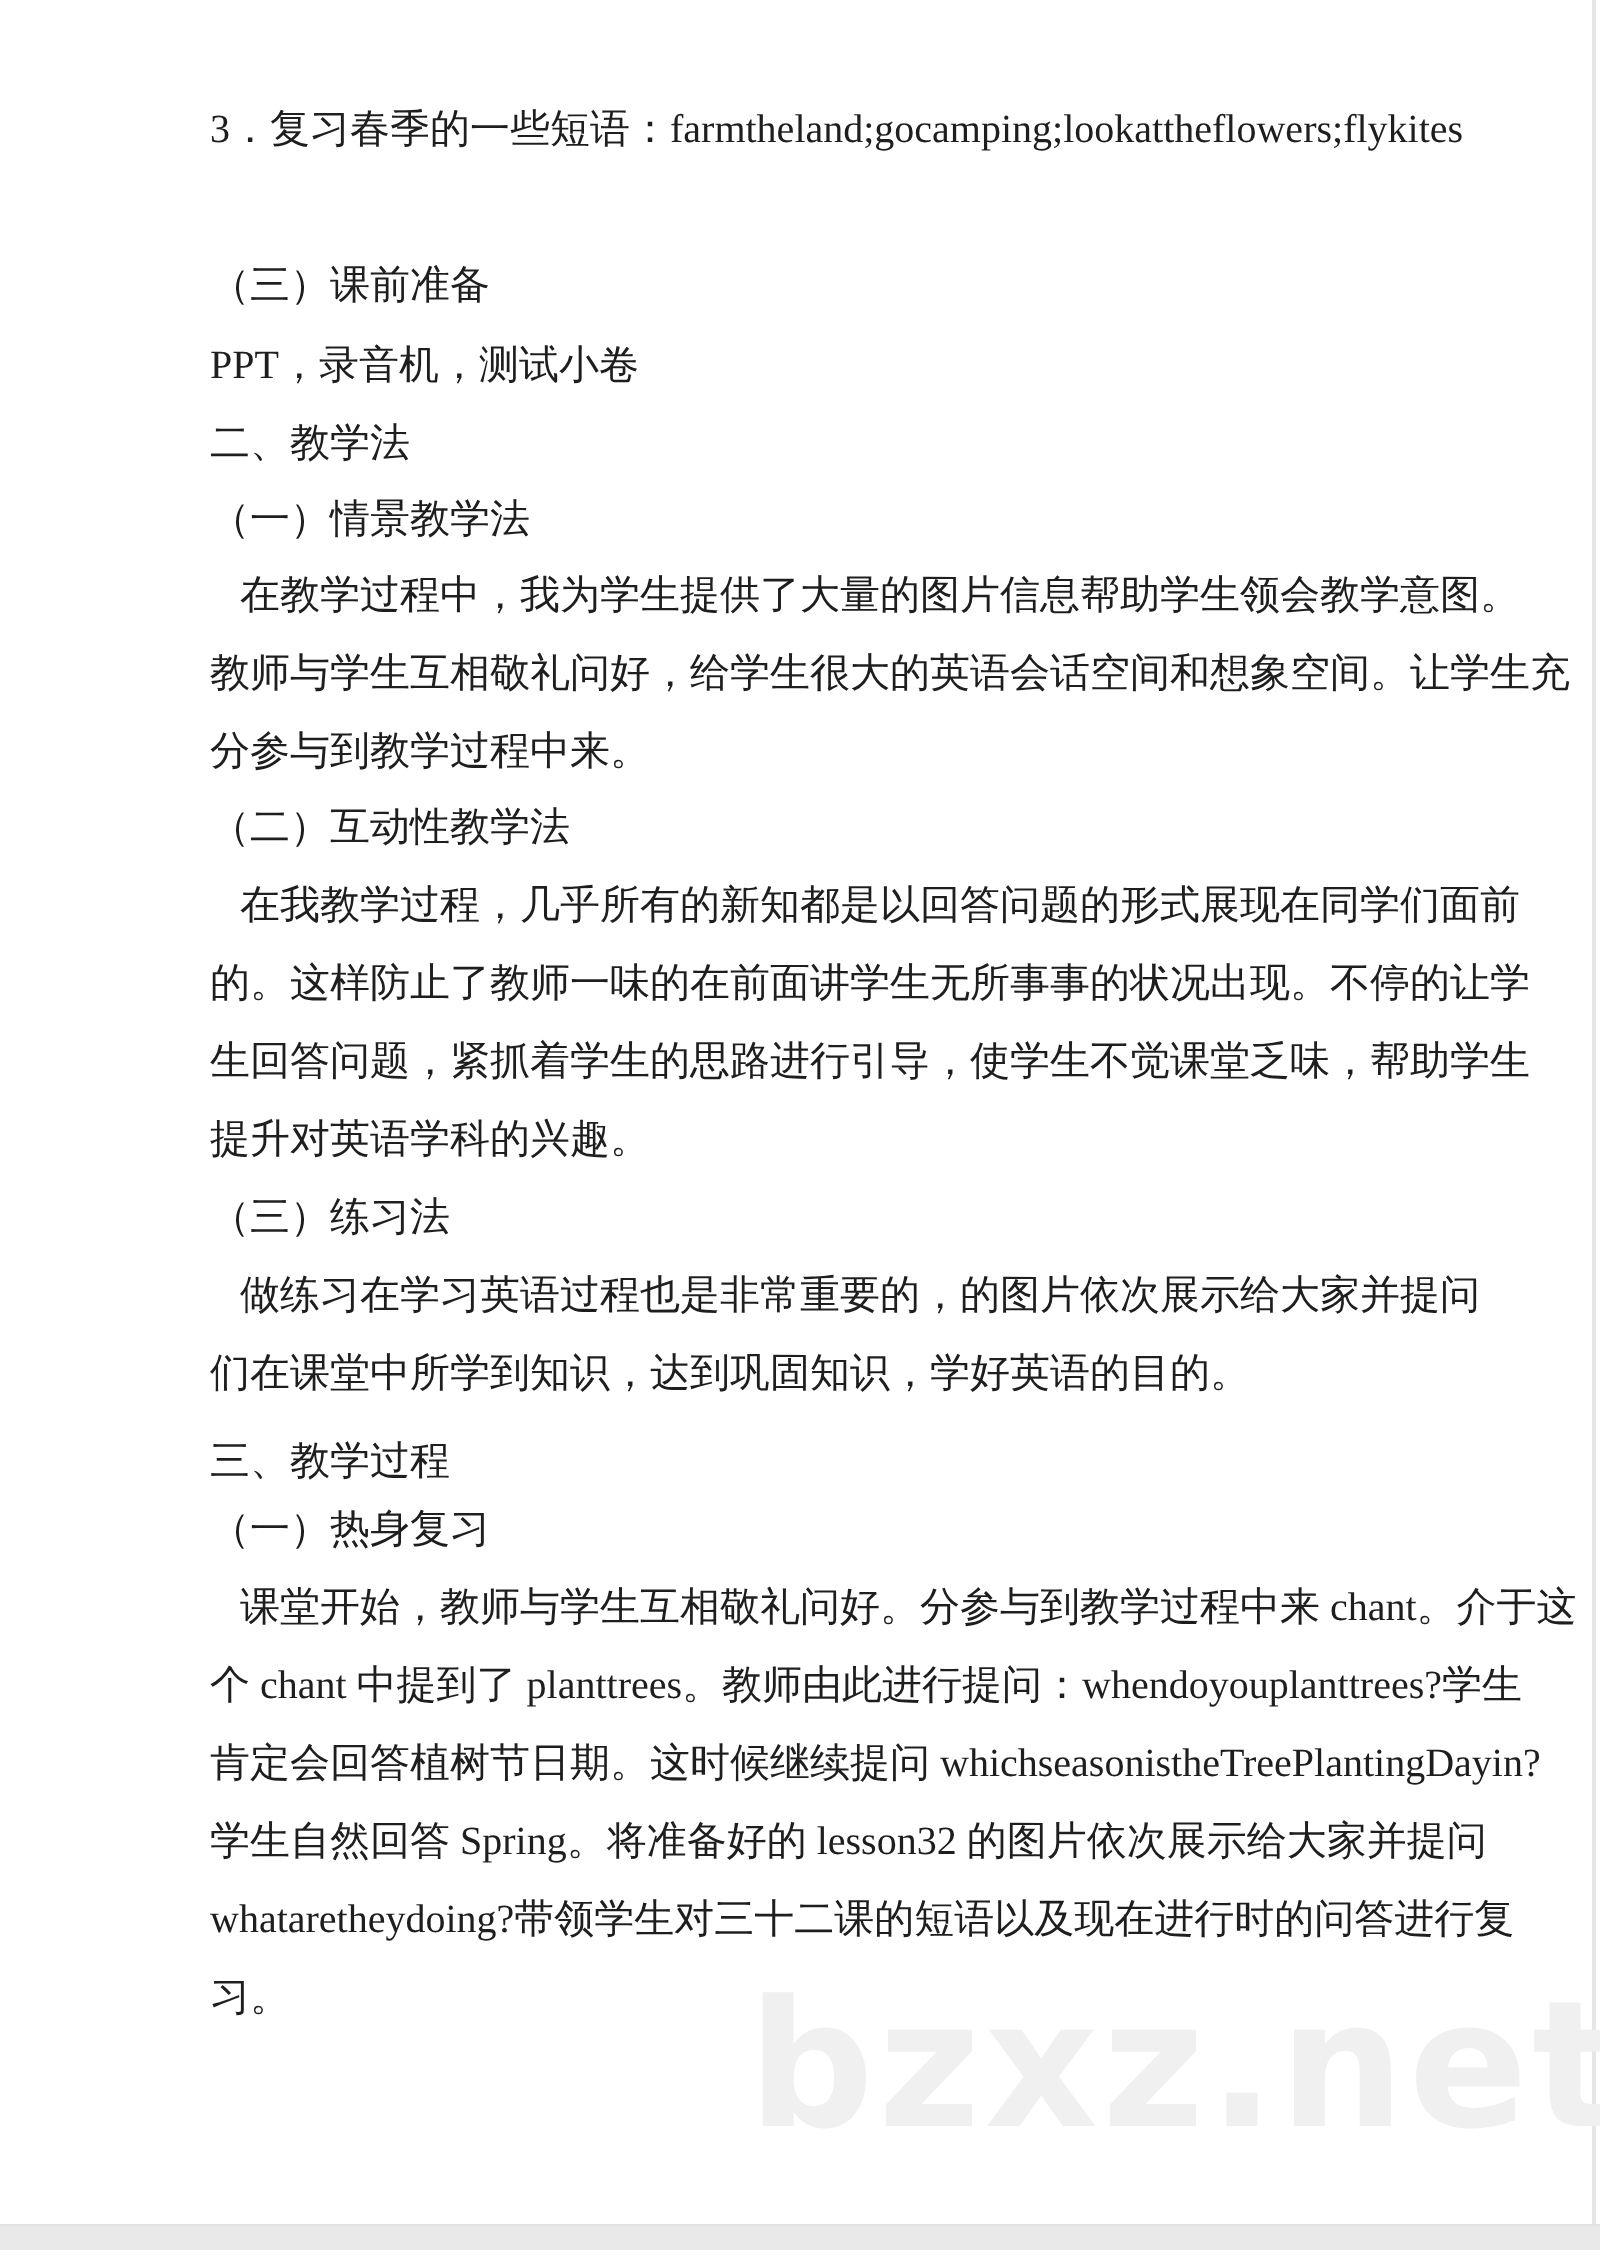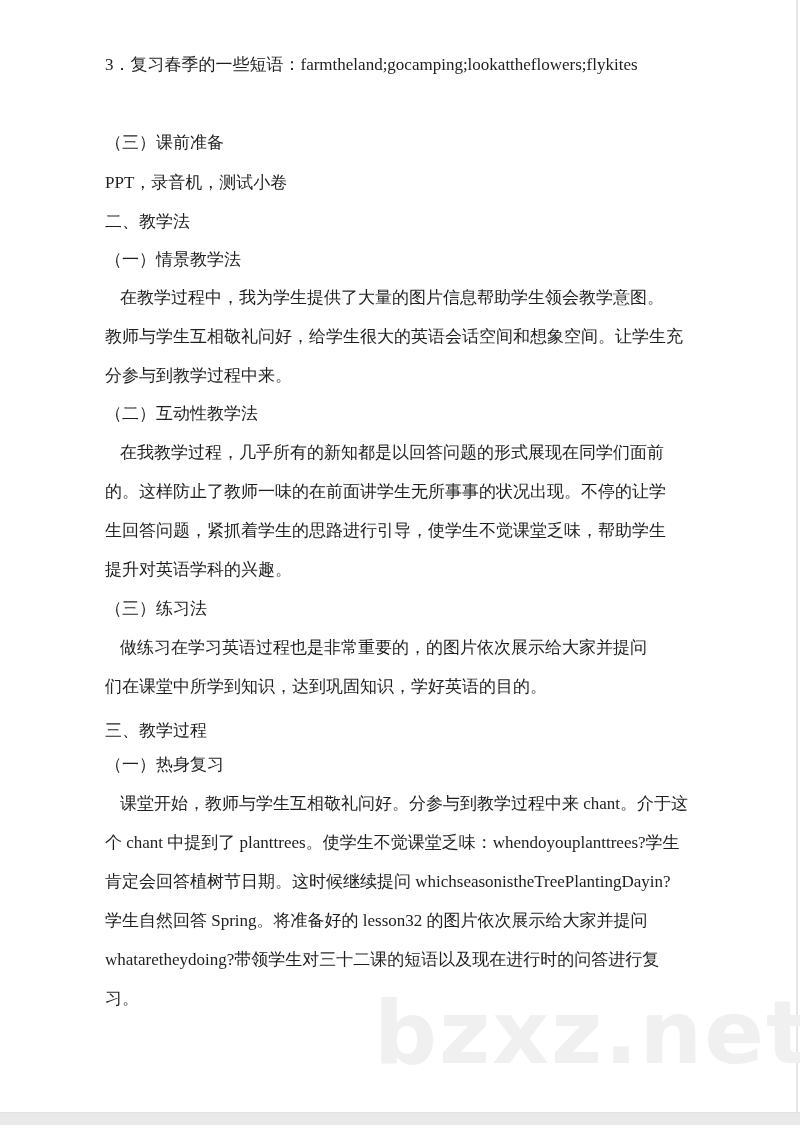--- a/index.html
+++ b/index.html
@@ -15,21 +15,21 @@
     border-right: 2px solid #e6e6e6;
   }
   .bottom-bar {
     position: absolute; left: 0; top: 1112px; width: 800px; height: 12px;
     background: #e9e9e9;
     border-top: 1px solid #e2e2e2;
   }
   .content { position: absolute; left: 105px; top: 0; width: 600px; }
   .line {
     position: absolute; left: 0; white-space: nowrap;
-    font-size: 17px; line-height: 22px; height: 22px;
+    font-size: 20px; line-height: 22px; height: 22px;
   }
   .indent { left: 15px; font-family: Liberation Serif, serif; }
   .wm {
     position: absolute; left: 374px; top: 988px;
     font-family: "DejaVu Sans", sans-serif; font-weight: bold;
     font-size: 88px; letter-spacing: 2px; color: #f0f0f0;
     line-height: 90px; white-space: nowrap; user-select: none;
   }
 </style>
 </head>
@@ -56,21 +56,21 @@
     <div class="line" style="top:520px">生回答问题，紧抓着学生的思路进行引导，使学生不觉课堂乏味，帮助学生</div>
     <div class="line" style="top:559px">提升对英语学科的兴趣。</div>
 
     <div class="line" style="top:598px">（三）练习法</div>
     <div class="line indent" style="top:637px">做练习在学习英语过程也是非常重要的，的图片依次展示给大家并提问</div>
     <div class="line" style="top:676px">们在课堂中所学到知识，达到巩固知识，学好英语的目的。</div>
 
     <div class="line" style="top:720px">三、教学过程</div>
     <div class="line" style="top:754px">（一）热身复习</div>
     <div class="line indent" style="top:793px">课堂开始，教师与学生互相敬礼问好。分参与到教学过程中来 chant。介于这</div>
-    <div class="line" style="top:832px">个 chant 中提到了 planttrees。使学生不觉课堂乏味：whendoyouplanttrees?学生</div>
+    <div class="line" style="top:832px">个 chant 中提到了 planttrees。教师由此进行提问：whendoyouplanttrees?学生</div>
     <div class="line" style="top:871px">肯定会回答植树节日期。这时候继续提问 whichseasonistheTreePlantingDayin?</div>
     <div class="line" style="top:910px">学生自然回答 Spring。将准备好的 lesson32 的图片依次展示给大家并提问</div>
     <div class="line" style="top:949px">whataretheydoing?带领学生对三十二课的短语以及现在进行时的问答进行复</div>
     <div class="line" style="top:988px">习。</div>
   </div>
 </div>
 
 <div class="bottom-bar"></div>
 
 </body></html>

